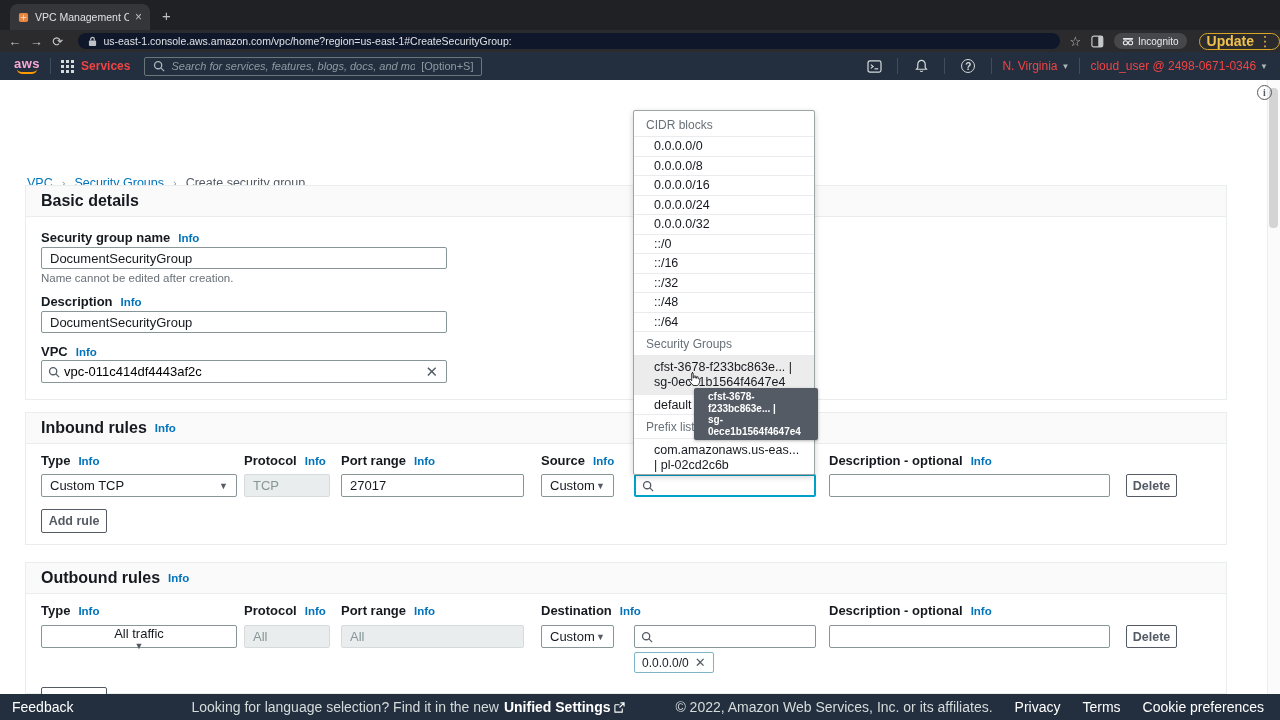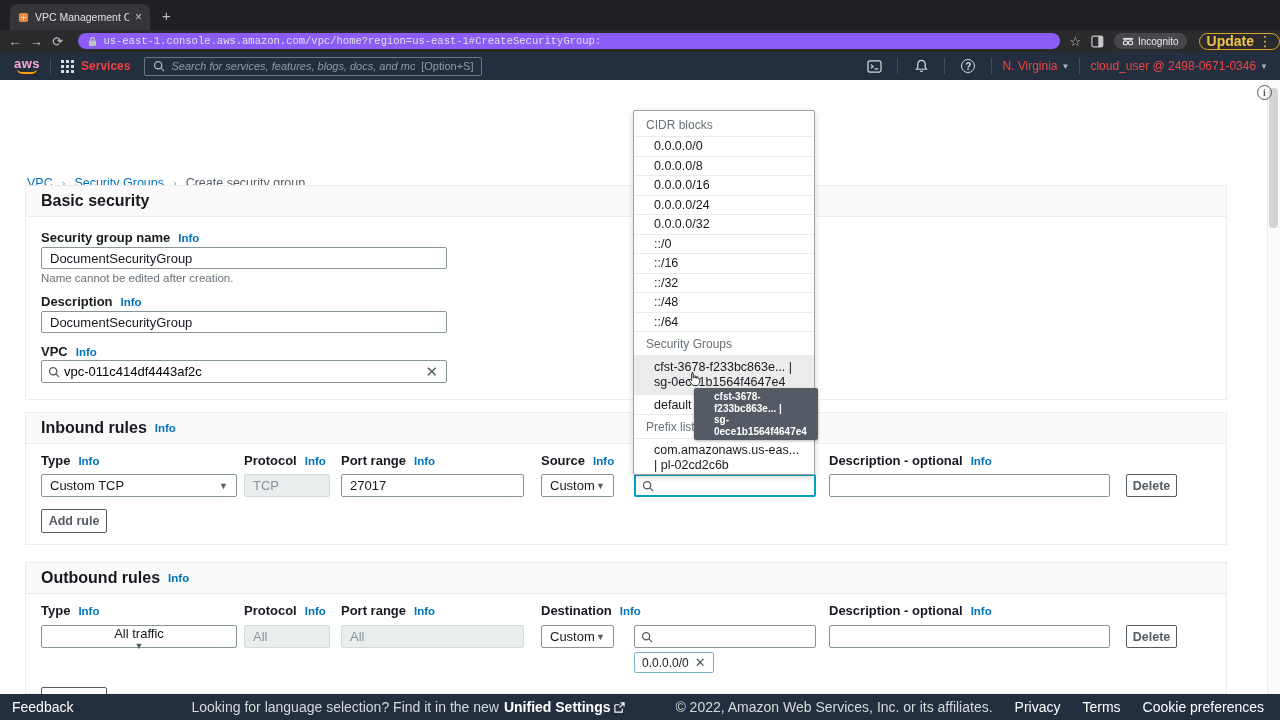--- a/index.html
+++ b/index.html
@@ -11,22 +11,22 @@
   
   .tabstrip { left:0; top:0; width:1280px; height:30px; background:#202124; z-index:100; }
   .tab { left:10px; top:4px; width:140px; height:26px; background:#35363a; border-radius:8px 8px 0 0;
          display:flex; align-items:center; gap:6px; padding:0 8px; }
   .tab-title { color:#dfe1e5; font-size:10.5px; white-space:nowrap; overflow:hidden; flex:1; }
   .tab-close { color:#bdc1c6; font-size:12px; cursor:default; }
   .newtab { left:162px; top:7px; color:#bdc1c6; font-size:15px; }
   .toolbar { left:0; top:30px; width:1280px; height:22px; background:#2b2b2e; z-index:100;
              display:flex; align-items:center; }
   .navbtn { color:#c6c8ca; font-size:13px; width:22px; text-align:center; }
-  .urlpill { position:relative; margin-left:10px; width:1005px; height:16px; background:#8b5cf6; border-radius:8px;
-             display:flex; align-items:center; gap:6px; padding:0 10px;font-family:Liberation Mono, monospace; }
+  .urlpill { position:relative; margin-left:10px; width:1005px; height:16px; background:#0f172a; border-radius:8px;
+             display:flex; align-items:center; gap:6px; padding:0 10px; }
   .url { color:#dfe1e5; font-size:10.5px; white-space:nowrap; overflow:hidden; }
   .tb-ic { color:#c6c8ca; font-size:12px; margin-left:10px; }
   .incog { background:#46474a; border-radius:8px; height:16px; display:flex; align-items:center; gap:4px;
            padding:0 8px; margin-left:10px; color:#e8eaed; font-size:10px; }
   .update { border:1px solid #d8a72a; border-radius:9px; height:17px; display:flex; align-items:center; gap:4px;
             padding:0 7px; margin-left:12px; color:#f0c14b; font-size:14px; font-weight:700; }
 
   
   .awsnav { left:0; top:52px; width:1280px; height:28px; background:#232f3e; z-index:100; display:flex; align-items:center; }
   .aws-logo { margin-left:14px; color:#f9a8d4; font-weight:700; font-size:13px; line-height:11px; letter-spacing:.5px; }
@@ -80,21 +80,21 @@
 
   
   .dd { left:633px; top:110px; width:182px; height:365px; background:#fff; border:1px solid #9aa5a6;
         border-radius:2px; box-shadow:0 2px 6px rgba(0,0,0,.18); z-index:50; font-size:12.5px; padding-top:2px; }
   .dd-h { height:24px; line-height:24px; padding:0 12px; color:#687078; font-size:12px; border-bottom:1px solid #e9ebed; }
   .dd-i { height:19.5px; line-height:19.5px; padding:0 10px 0 20px; color:#16191f; border-bottom:1px solid #e9ebed;
           white-space:nowrap; overflow:hidden; }
   .dd-i2 { padding:4px 10px 4px 20px; line-height:15px; color:#16191f; border-bottom:1px solid #e9ebed; }
   .dd-i2.hl { background:#ececec; }
   .tooltip { left:694px; top:388px; width:124px; background:#545b64; color:#fff; font-size:10px; font-weight:700;
-             line-height:11.5px; padding:3px 20px; border-radius:2px; z-index:60; box-shadow:0 1px 3px rgba(0,0,0,.3); }
+             line-height:11.5px; padding:3px 14px; border-radius:2px; z-index:60; box-shadow:0 1px 3px rgba(0,0,0,.3); }
 
   
   .sbtrack { left:1267px; top:80px; width:13px; height:614px; background:#fbfbfb; border-left:1px solid #ececec; }
   .sbthumb { left:1269px; top:88px; width:9px; height:140px; background:#d4d4d4; border-radius:4px; }
   .infocirc { left:1257px; top:85px; width:15px; height:15px; border:1.4px solid #545b64; border-radius:50%;
               color:#545b64; font-size:10px; font-weight:700; display:flex; align-items:center; justify-content:center;
               font-family:"Liberation Serif", serif; }
 
   
   .footer { left:0; top:694px; width:1280px; height:26px; background:#232f3e; z-index:40; display:flex;
@@ -223,21 +223,21 @@
     </div>
 
     <div class="abs h1">
       <span>Create security group</span>
       <span class="info">Info</span>
     </div>
     <div class="abs desc">A security group acts as a virtual firewall for your instance to control inbound and outbound traffic. To create a new security group, complete the fields below.</div>
 
     <div class="abs panel" style="left:25px;top:105px;width:1202px;height:215px;">
       <div class="panel-h">
-        <span class="panel-title">Basic security</span>
+        <span class="panel-title">Basic details</span>
       </div>
       <div class="abs lblrow" style="left:15px;top:44px;">
         <span class="lbl">Security group name</span>
         <span class="info">Info</span>
       </div>
       <div class="abs" style="left:15px;top:61px;width:406px;">
         <input class="inp" value="DocumentSecurityGroup" style="">
       </div>
       <div class="abs helper" style="left:15px;top:86px;">Name cannot be edited after creation.</div>
       <div class="abs lblrow" style="left:15px;top:108px;">

